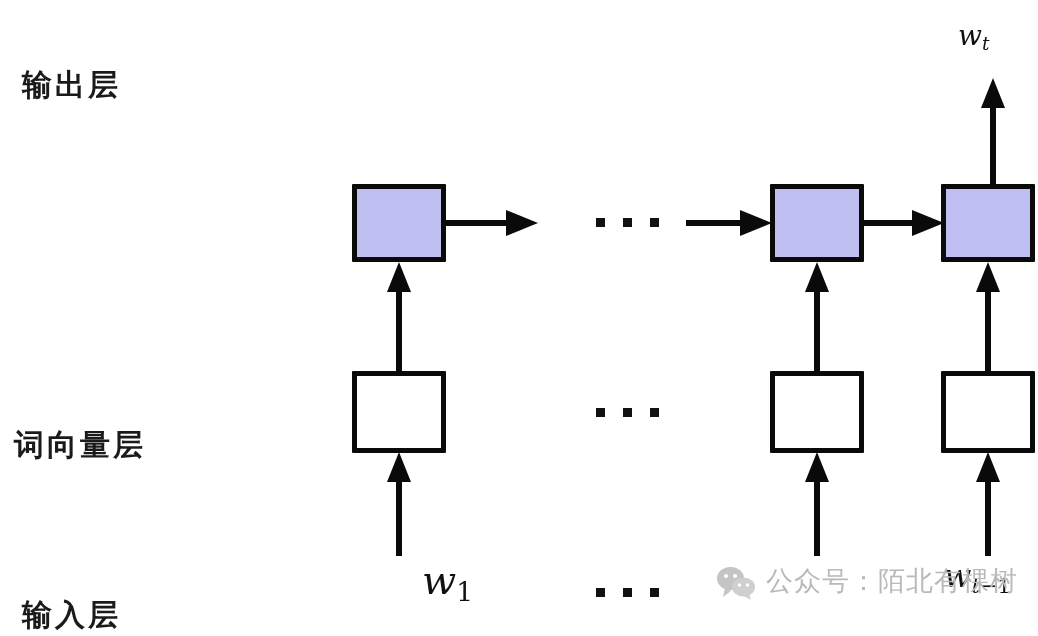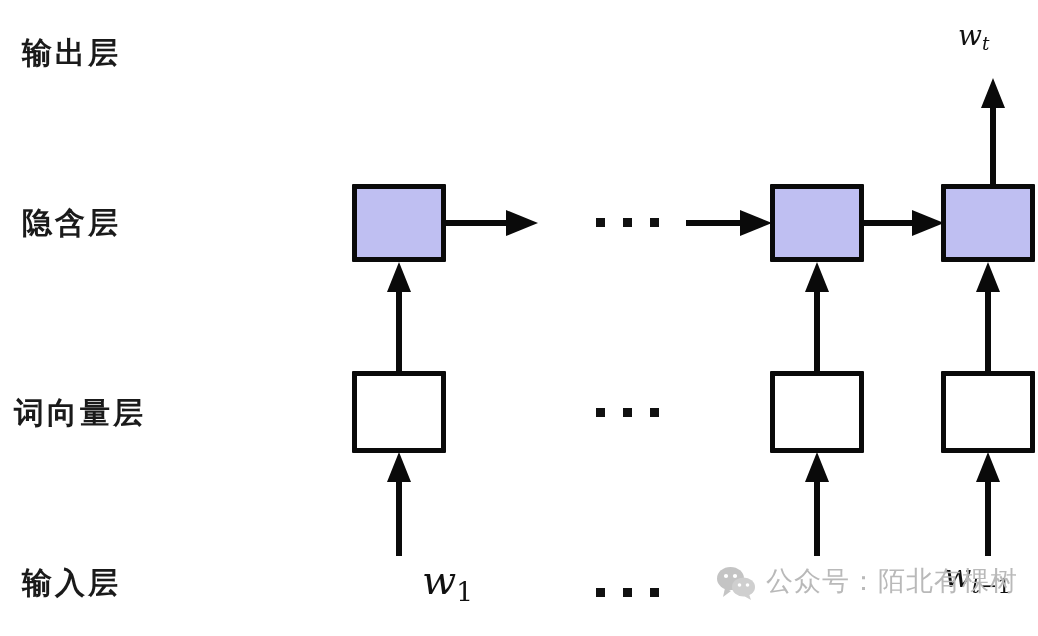--- a/index.html
+++ b/index.html
@@ -20,20 +20,21 @@
   .row-label {
     position: absolute;
     left: 22px;
     font-family: "DejaVu Sans", sans-serif;
     font-size: 30px;
     font-weight: 600;
     color: #1a1a1a;
     letter-spacing: 3px;
     white-space: nowrap;
     line-height: 1;
+    margin-top: 32px;
   }
   #label-output  { top: 38px;  }
   #label-hidden  { top: 208px; }
   #label-embed   { top: 398px; left: 14px; }
   #label-input   { top: 568px; }
 
   
   .node-box {
     position: absolute;
     box-sizing: border-box;
@@ -117,21 +118,20 @@
   }
   #watermark .wm-logo { flex: 0 0 auto; display: block; }
 </style>
 </head>
 <body>
 
 <div id="stage">
 
   <div class="row-label" id="label-output">输出层</div>
 
-  <div class="row-label" id="label-hidden">隐含层</div>
 
   <div class="row-label" id="label-embed">词向量层</div>
 
   <div class="row-label" id="label-input">输入层</div>
 
   <div class="node-box hidden-box" id="hidden-1"></div>
   <div class="node-box hidden-box" id="hidden-2"></div>
   <div class="node-box hidden-box" id="hidden-3"></div>
 
   <div class="node-box embed-box" id="embed-1"></div>

